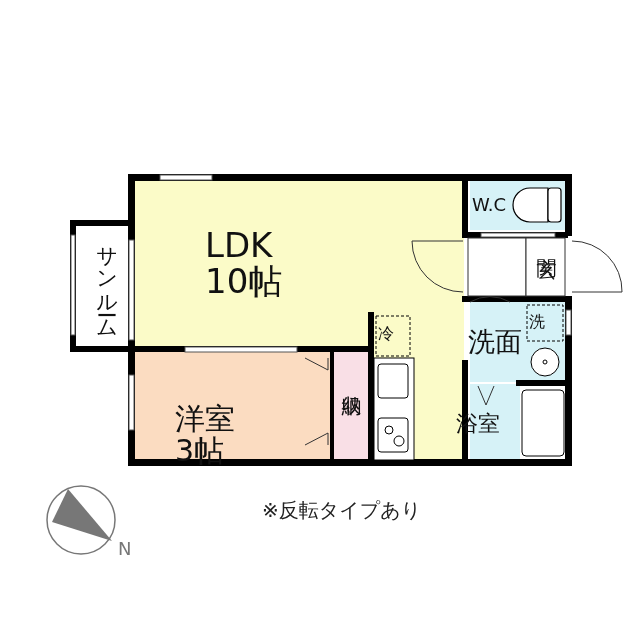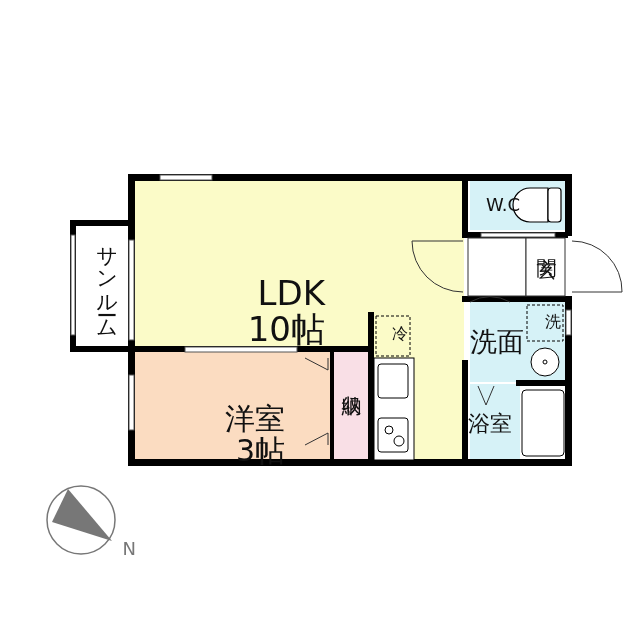--- a/index.html
+++ b/index.html
@@ -1,17 +1,17 @@
 <!DOCTYPE html>
 <html><head>
 <meta charset="utf-8">
 <style>
   html,body{margin:0;padding:0;background:#fff;}
   body{width:640px;height:640px;position:relative;overflow:hidden;font-family:"DejaVu Sans","Liberation Sans",sans-serif;}
-  .label{position:absolute;color:#111;text-align:right;line-height:1.05;}
+  .label{position:absolute;color:#111;text-align:left;line-height:1.05;}
   svg{position:absolute;left:0;top:0;}
 </style>
 </head>
 <body>
 
 <div style="position:absolute;left:0;top:0;width:640px;height:640px;">
 
 <svg width="640" height="640" viewBox="0 0 640 640">
 
   <rect x="134" y="180" width="330" height="170" fill="#fbfbc8"></rect>
@@ -86,21 +86,21 @@
     <circle cx="399" cy="441" r="5"></circle>
   </g>
   <rect x="522" y="390" width="42" height="66" rx="4" fill="#fff" stroke="#000"></rect>
 
   <g>
     <circle cx="81" cy="520" r="34" fill="#fff" stroke="#777" stroke-width="1.5"></circle>
     <path d="M68 489 L52 522 L112 541 Z" fill="#777"></path>
   </g>
 </svg>
 
-<div class="label" style="left:205px;top:228px;width:120px;font-size:34px;margin-top:48px;">
+<div class="label" style="left:205px;top:228px;width:120px;font-size:34px;">
   <div>LDK</div>
   <div>10帖</div>
 </div>
 
 <div class="label" style="left:175px;top:372px;width:110px;font-size:30px;margin-top:31px;">
   <div>洋室</div>
   <div>3帖</div>
 </div>
 
 <div class="label" style="left:340px;top:380px;width:22px;font-size:20px;writing-mode:vertical-rl;">収納</div>
@@ -112,16 +112,17 @@
 <div class="label" style="left:533px;top:243px;width:24px;font-size:20px;writing-mode:vertical-rl;">玄関</div>
 
 <div class="label" style="left:468px;top:328px;width:56px;font-size:27px;">洗面</div>
 
 <div class="label" style="left:456px;top:412px;width:56px;font-size:22px;">浴室</div>
 
 <div class="label" style="left:378px;top:326px;width:30px;font-size:16px;">冷</div>
 
 <div class="label" style="left:529px;top:314px;width:32px;font-size:16px;">洗</div>
 
+<div class="label" style="left:262px;top:500px;width:180px;font-size:20px;color:#222;">※反転タイプあり</div>
 
 <div class="label" style="left:118px;top:540px;width:18px;font-size:18px;color:#777;">N</div>
 
 </div>
 
 </body></html>

